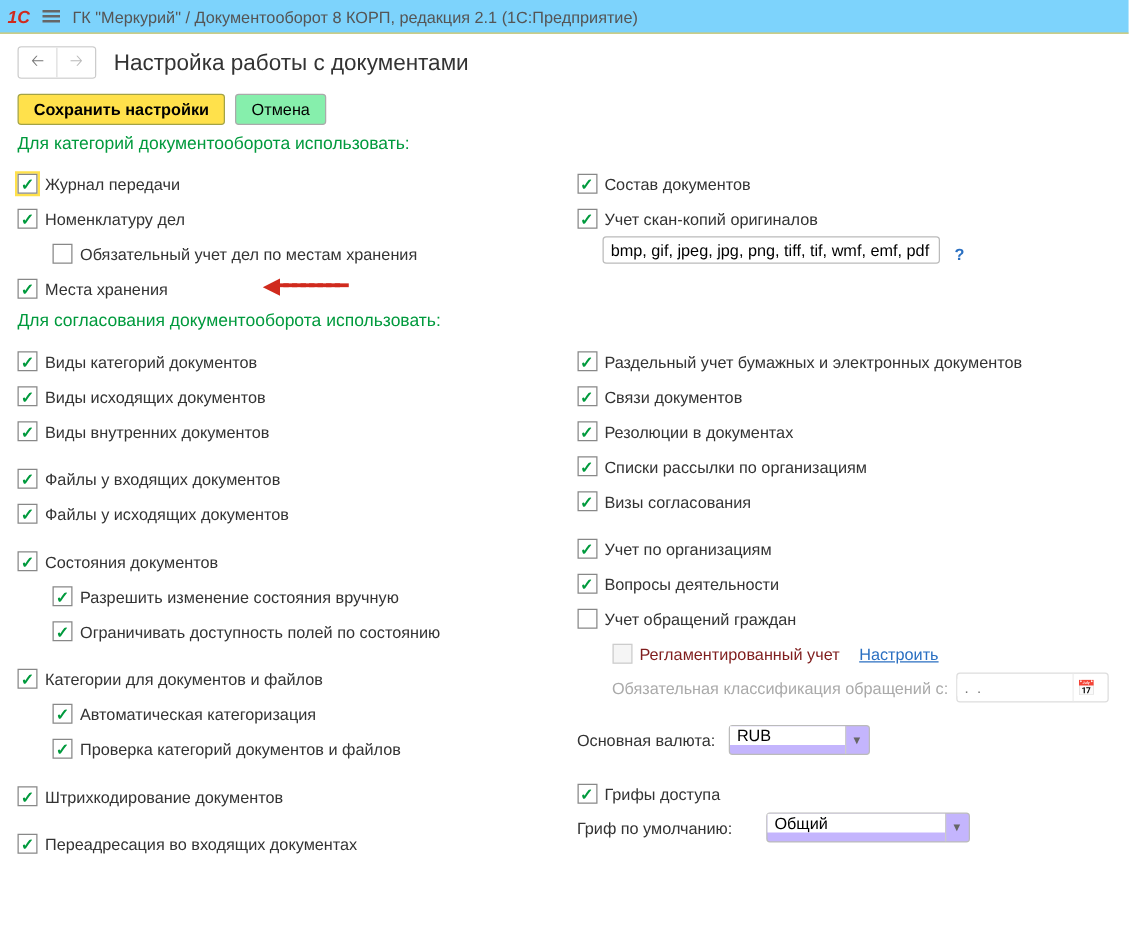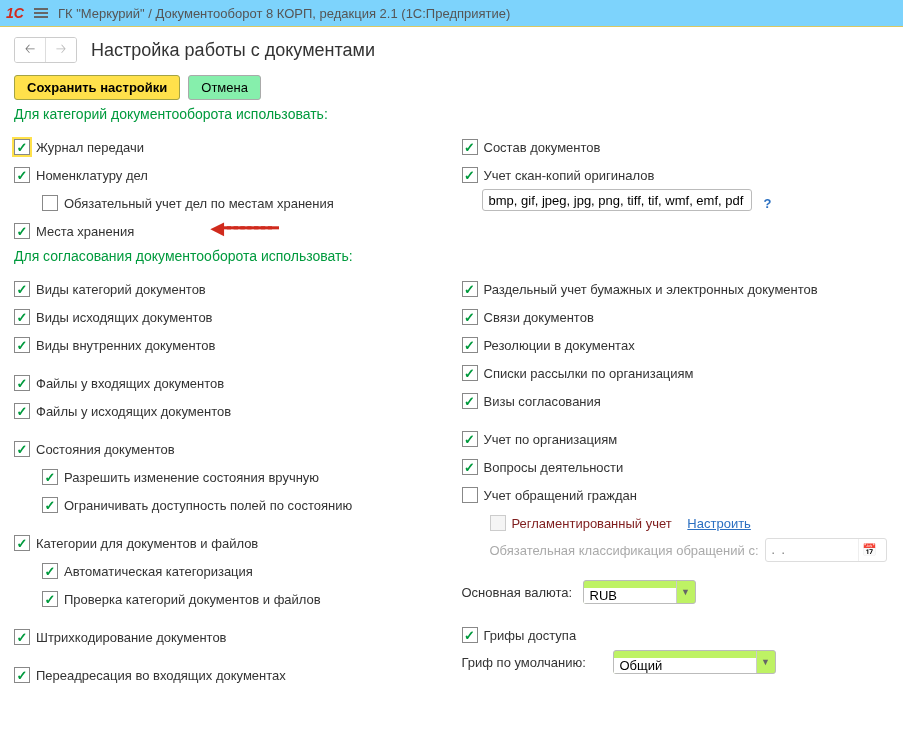--- a/index.html
+++ b/index.html
@@ -151,25 +151,25 @@
   .field-row {
     display: flex;
     align-items: center;
     gap: 6px;
     padding: 4px 0;
   }
   .field-row .flabel { min-width: 145px; color: #333; }
   .field-row .flabel.disabled { color: #aaa; }
   .combo {
     display: flex;
-    align-items: flex-end;
+    align-items: flex-start;
     border: 1px solid #bbb;
     border-radius: 3px;
     height: 22px;
-    background: #bef264;
+    background: #c4b5fd;
   }
   .combo input {
     border: none; outline: none; padding: 0 6px;
     font-size: 13px; width: 80px;
   }
   .combo.wide input { width: 130px; }
   .combo .drop {
     border-left: 1px solid #ccc;
     width: 18px; height: 100%;
     display: flex; align-items: center; justify-content: center;

